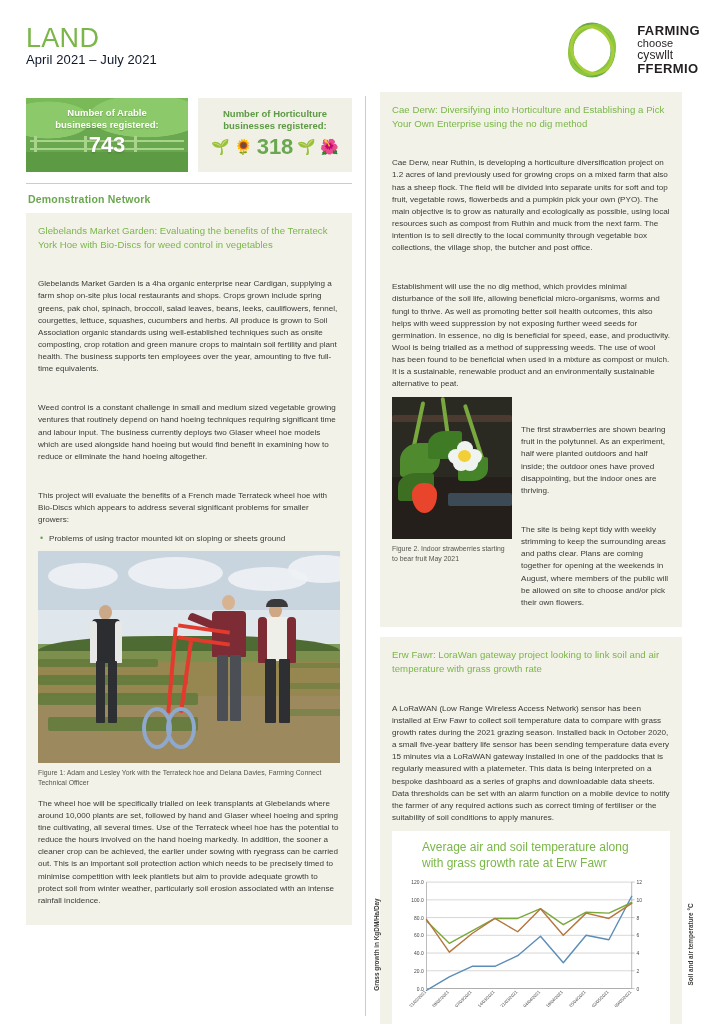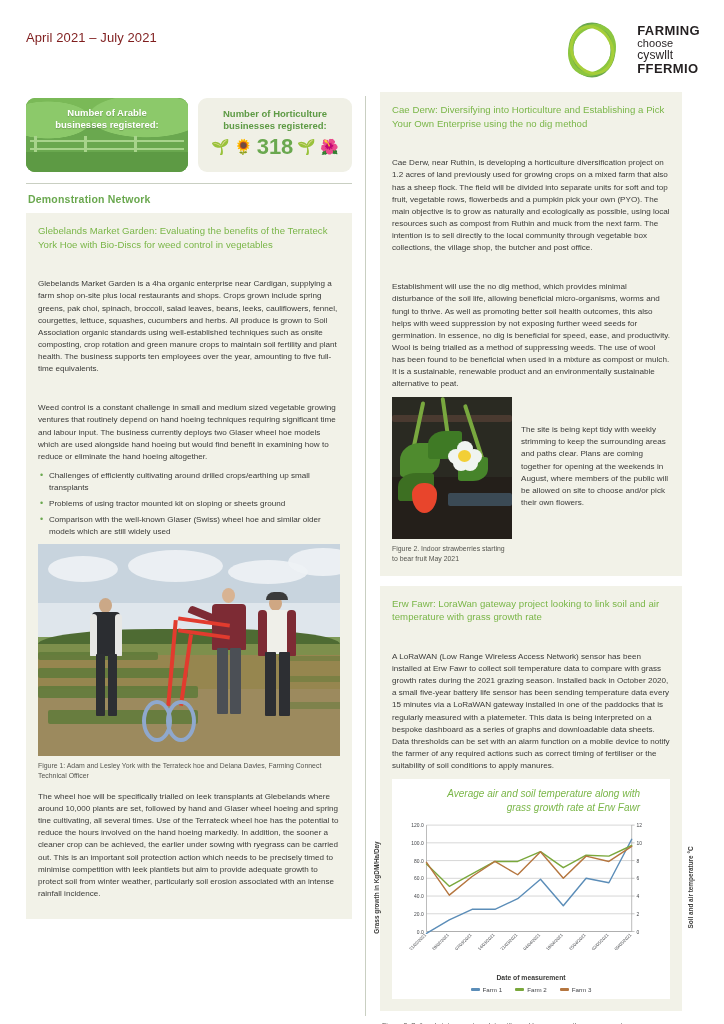--- a/index.html
+++ b/index.html
@@ -8,21 +8,21 @@
     background: #ffffff;
     font-family: "Liberation Sans", sans-serif;
     color: #3a3a38;
     overflow: hidden;
   }
   .page { position: relative; width: 724px; height: 1024px; padding: 0; }
 
   
   .header { position: relative; height: 92px; padding: 24px 24px 0 26px; }
   .title { font-size: 27px; font-weight: 400; color: #7ab648; letter-spacing: .3px; line-height: 1.05; }
-  .subtitle { font-size: 13px; color: #7f1d1d; margin-top: 6px; letter-spacing: .1px; }
+  .subtitle { font-size: 13px; color: #0f172a; letter-spacing: .1px; }
 
   .logo-wrap { position: absolute; right: 24px; top: 22px; display: flex; align-items: center; gap: 17px; }
   .logo-mark { width: 56px; height: 56px; flex: none; }
   .logo-text { line-height: 1.08; }
   .logo-l1 { font-size: 13px; font-weight: bold; letter-spacing: .4px; color: #231f20; }
   .logo-l2 { font-size: 11px; color: #231f20; letter-spacing: .1px; }
   .logo-l3 { font-size: 12px; color: #231f20; letter-spacing: .1px; }
   .logo-l4 { font-size: 13px; font-weight: bold; letter-spacing: .4px; color: #231f20; }
 
   
@@ -30,21 +30,21 @@
   .col-left { width: 326px; }
   .col-divider { width: 28px; position: relative; }
   .col-divider::before {
     content: ""; position: absolute; left: 13px; top: 4px; bottom: 0;
     width: 1px; background: #c9cfc2; height: 920px;
   }
   .col-right { width: 302px; }
 
   
   .stats { display: flex; gap: 10px; margin-top: 6px; }
-  .stat { height: 74px; border-radius: 9px; position: relative; overflow: hidden; }
+  .stat { height: 74px; border-radius: 0; position: relative; overflow: hidden; }
   .stat-arable { width: 162px; background: #6aa84f; }
   .stat-arable .hills {
     position: absolute; inset: 0;
     background:
       radial-gradient(ellipse 60px 26px at 22px 22px, #8cc96a 0 70%, transparent 72%),
       radial-gradient(ellipse 80px 30px at 120px 18px, #8cc96a 0 70%, transparent 72%),
       linear-gradient(#7ab957 0 38%, #6aa84f 38% 100%);
   }
   .stat-arable .fence {
     position: absolute; left: 0; right: 0; top: 38px; height: 18px;
@@ -126,23 +126,22 @@
   .p2-stem { position: absolute; background: #79a83f; border-radius: 2px; }
   .p2-flower { position: absolute; width: 34px; height: 30px; }
   .p2-pet { position: absolute; width: 16px; height: 15px; background: #f0f4f0; border-radius: 50%; }
   .p2-core { position: absolute; left: 10px; top: 9px; width: 13px; height: 12px; background: #f2cf36; border-radius: 50%; }
   .p2-berry { position: absolute; width: 25px; height: 30px; background: #e8452c; border-radius: 48% 48% 52% 52% / 38% 38% 62% 62%; }
   .p2-pipe { position: absolute; background: #3b4a55; border-radius: 2px; }
 
   
   .chart-box { background: #ffffff; padding: 8px 6px 6px 6px; margin-top: 4px; }
   .chart-title {
-    color: #7ab648; font-size: 10px; text-align: right; line-height: 1.4; margin-bottom: 3px;
+    color: #7ab648; font-size: 12px; text-align: left; line-height: 1.4; margin-bottom: 3px;
     padding: 0 24px;
-    font-style: italic;
   }
   .chart-area { position: relative; height: 132px; }
   .c-ylabel-left {
     position: absolute; left: -22px; top: 50%; transform: rotate(-90deg) translateX(-50%);
     transform-origin: left center; font-size: 6.4px; font-weight: bold; white-space: nowrap;
   }
   .c-ylabel-right {
     position: absolute; right: -26px; top: 50%; transform: rotate(-90deg) translateX(50%);
     transform-origin: right center; font-size: 6.4px; font-weight: bold; white-space: nowrap;
   }
@@ -150,20 +149,21 @@
   .c-legend { display: flex; justify-content: center; gap: 13px; margin-top: 5px; }
   .c-leg-item { display: flex; align-items: center; gap: 3px; font-size: 6.2px; color: #44464a; }
   .c-leg-dash { width: 9px; height: 2.5px; border-radius: 1px; }
 </style>
 </head>
 <body>
 
 <div class="page">
 
   <div class="header">
+    <div class="title">LAND</div>
     <div class="subtitle">April 2021 – July 2021</div>
 
     <div class="logo-wrap">
       <svg class="logo-mark" viewBox="0 0 56 56">
         <ellipse cx="28" cy="28" rx="21" ry="25" fill="none" stroke="#6aa84f" stroke-width="5"></ellipse>
         <ellipse cx="28" cy="28" rx="21" ry="25" fill="none" stroke="#8cc63f" stroke-width="4" transform="rotate(28 28 28)"></ellipse>
         <ellipse cx="28" cy="28" rx="20" ry="24" fill="none" stroke="#a6ce39" stroke-width="3" transform="rotate(-25 28 28)"></ellipse>
         <ellipse cx="28" cy="28" rx="8.5" ry="10" fill="#ffffff"></ellipse>
       </svg>
       <div class="logo-text">
@@ -181,20 +181,21 @@
 
       <div class="stats">
         <div class="stat stat-arable">
           <div class="hills"></div>
           <div class="rail"></div>
           <div class="rail2"></div>
           <div class="fence"></div>
           <div class="grass"></div>
           <div class="s-label" style="white-space:pre-line">Number of Arable
 businesses registered:</div>
+          <div class="s-num">743</div>
         </div>
         <div class="stat stat-hort">
           <div class="s-label" style="white-space:pre-line">Number of Horticulture
 businesses registered:</div>
           <div class="s-row">
             <span class="hicon">🌱</span>
             <span class="hicon">🌻</span>
             <span class="s-num">318</span>
             <span class="hicon">🌱</span>
             <span class="hicon">🌺</span>
@@ -203,24 +204,23 @@
       </div>
 
       <hr class="hr-line">
 
       <div class="sec-title">Demonstration Network</div>
 
       <div class="card">
         <div class="art-head">Glebelands Market Garden: Evaluating the benefits of the Terrateck York Hoe with Bio-Discs for weed control in vegetables</div>
         <p class="art-p">Glebelands Market Garden is a 4ha organic enterprise near Cardigan, supplying a farm shop on-site plus local restaurants and shops. Crops grown include spring greens, pak choi, spinach, broccoli, salad leaves, beans, leeks, cauliflowers, fennel, courgettes, lettuce, squashes, cucumbers and herbs. All produce is grown to Soil Association organic standards using well-established techniques such as onsite composting, crop rotation and green manure crops to maintain soil fertility and plant health. The business supports ten employees over the year, amounting to five full-time equivalents.</p>
         <p class="art-p">Weed control is a constant challenge in small and medium sized vegetable growing ventures that routinely depend on hand hoeing techniques requiring significant time and labour input. The business currently deploys two Glaser wheel hoe models which are used alongside hand hoeing but would find benefit in examining how to reduce or eliminate the hand hoeing altogether.</p>
+        <p class="art-p">This project will evaluate the benefits of a French made Terrateck wheel hoe with Bio-Discs which appears to address several significant problems for smaller growers:</p>
         <ul class="art-ul">
-          <li>Challenges of efficiently cultivating around drilled crops/earthing up small transplants</li>
           <li>Problems of using tractor mounted kit on sloping or sheets ground</li>
-          <li>Comparison with the well-known Glaser (Swiss) wheel hoe and similar older models which are still widely used</li>
         </ul>
 
         <div class="photo1">
           <div class="p1-sky"></div>
           <div class="p1-cloud" style="left:10px;top:12px;width:70px;height:26px;"></div>
           <div class="p1-cloud" style="left:90px;top:6px;width:95px;height:32px;"></div>
           <div class="p1-cloud" style="left:190px;top:16px;width:80px;height:24px;"></div>
           <div class="p1-cloud" style="left:250px;top:4px;width:70px;height:28px;"></div>
           <div class="p1-hedge"></div>
           <div class="p1-field"></div>
@@ -300,20 +300,21 @@
                 <div class="p2-pet" style="left:18px;top:8px;"></div>
                 <div class="p2-pet" style="left:5px;top:15px;"></div>
                 <div class="p2-pet" style="left:14px;top:15px;"></div>
                 <div class="p2-core"></div>
               </div>
               <div class="p2-berry" style="left:20px;top:86px;"></div>
             </div>
             <div class="fig-cap">Figure 2. Indoor strawberries starting to bear fruit May 2021</div>
           </div>
           <div style="flex:1;">
+            <p class="art-p">The first strawberries are shown bearing fruit in the polytunnel. As an experiment, half were planted outdoors and half inside; the outdoor ones have proved disappointing, but the indoor ones are thriving.</p>
             <p class="art-p">The site is being kept tidy with weekly strimming to keep the surrounding areas and paths clear. Plans are coming together for opening at the weekends in August, where members of the public will be allowed on site to choose and/or pick their own flowers.</p>
           </div>
         </div>
       </div>
 
       <div class="card">
         <div class="art-head">Erw Fawr: LoraWan gateway project looking to link soil and air temperature with grass growth rate</div>
         <p class="art-p">A LoRaWAN (Low Range Wireless Access Network) sensor has been installed at Erw Fawr to collect soil temperature data to compare with grass growth rates during the 2021 grazing season. Installed back in October 2020, a small five-year battery life sensor has been sending temperature data every 15 minutes via a LoRaWAN gateway installed in one of the paddocks that is regularly measured with a platemeter. This data is being interpreted on a bespoke dashboard as a series of graphs and downloadable data sheets. Data thresholds can be set with an alarm function on a mobile device to notify the farmer of any required actions such as correct timing of fertiliser or the suitability of soil conditions to apply manures.</p>
 
         <div class="chart-box">

